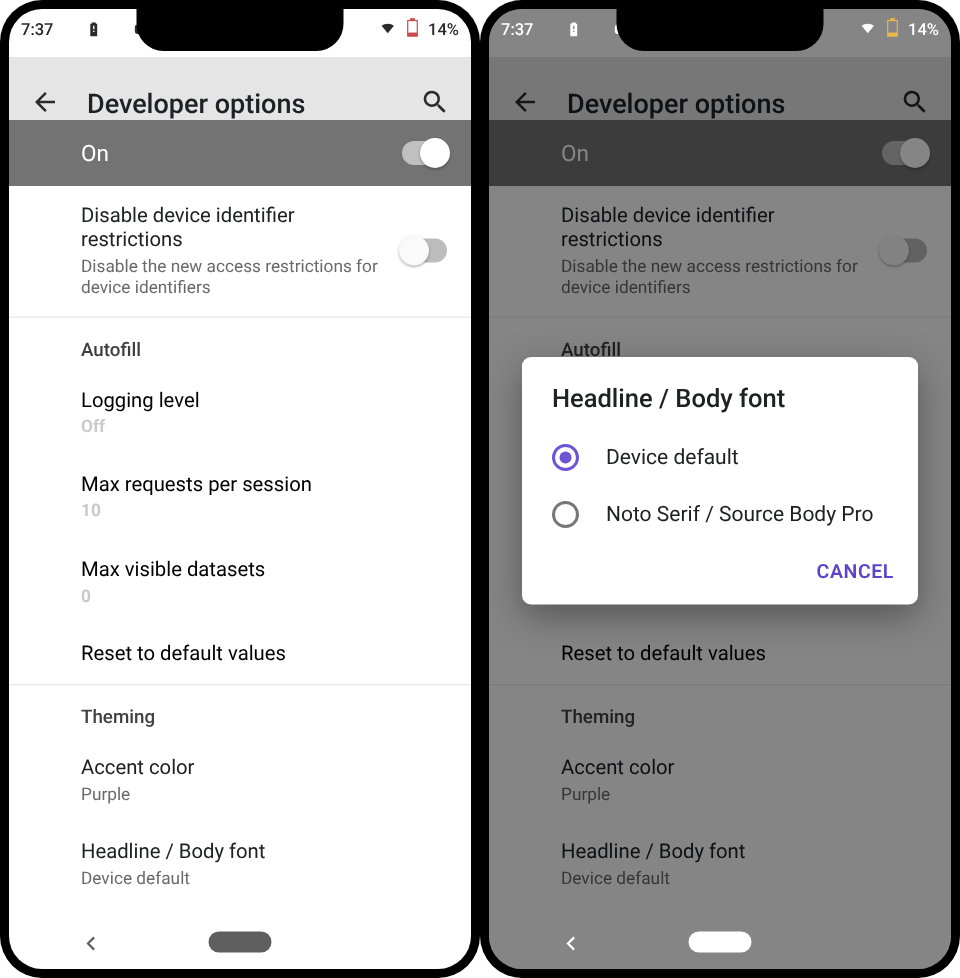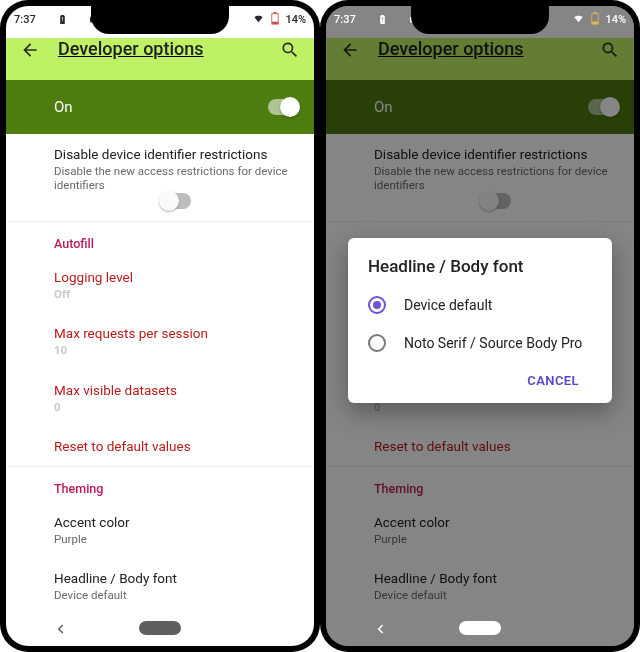--- a/index.html
+++ b/index.html
@@ -10,55 +10,55 @@
   .phone.right { left:320px; }
   .screen { position:absolute; inset:6px; background:#fff; border-radius:22px; overflow:hidden; }
   .screen.dim::after { content:""; position:absolute; inset:0; background:rgba(0,0,0,0.48); z-index:30; }
   .notch { position:absolute; top:0; left:50%; transform:translateX(-50%); width:138px; height:28px; background:#000; border-bottom-left-radius:18px; border-bottom-right-radius:18px; z-index:50; }
 
   .statusbar { position:absolute; top:0; left:0; right:0; height:28px; font-size:11px; font-weight:500; color:#2a2a2a; z-index:40; }
   .status-left { position:absolute; left:8px; top:7px; display:flex; gap:21px; align-items:center; }
   .status-right { position:absolute; right:8px; top:7px; display:flex; gap:5px; align-items:flex-start; }
   .sicon { width:11px; height:11px; display:inline-flex; align-items:center; justify-content:center; }
 
-  .appbar { position:absolute; top:32px; left:0; right:0; height:42px; display:flex; align-items:flex-start; padding:0 12px; background:#bef264;text-decoration:underline; }
+  .appbar { position:absolute; top:32px; left:0; right:0; height:42px; display:flex; align-items:flex-end; padding:0 12px; background:#e5e5e5; }
   .appbar .title { flex:1; font-size:18px; font-weight:500; color:#202124; padding-left:16px; }
   .iconbtn { width:24px; height:24px; display:flex; align-items:center; justify-content:center; color:#2a2a2a; }
 
   .content { position:absolute; top:74px; left:0; right:0; bottom:32px; overflow:hidden; }
-  .primary-row { background:#4d7c0f; color:#fff; height:54px; display:flex; align-items:center; padding:0 16px 0 48px; }
+  .primary-row { background:#737373; color:#fff; height:44px; display:flex; align-items:center; padding:0 16px 0 48px; }
   .primary-row .label { flex:1; font-size:15px; }
   .switch { width:30px; height:16px; border-radius:9px; background:rgba(255,255,255,0.55); position:relative; }
   .switch.on .thumb { right:-2px; }
   .switch .thumb { position:absolute; top:-2px; width:20px; height:20px; border-radius:50%; background:#fff; box-shadow:0 1px 2px rgba(0,0,0,0.3); right:-2px; }
   .switch.off { background:#bdbdbd; }
   .switch.off .thumb { right:auto; left:-2px; background:#fafafa; }
 
-  .setting { padding:12px 16px 12px 48px;flex-direction:column; }
+  .setting { padding:12px 16px 12px 48px; }
   .setting .ptitle { font-size:13.5px; color:#202124; }
   .setting .psub  { font-size:11.5px; color:#6a6a6a; margin-top:2px; line-height:1.25; }
-  .setting.disabled .ptitle { color:#b91c1c; }
+  .setting.disabled .ptitle { color:#000000; }
   .setting.disabled .psub  { color:#c9c9c9;font-weight:bold; }
   .withswitch { display:flex; align-items:center; }
   .withswitch .textcol { flex:1; padding-right:8px; }
-  .section-head { font-size:12.5px; font-weight:500; color:#be185d; padding:14px 16px 6px 48px; }
+  .section-head { font-size:12.5px; font-weight:500; color:#404040; padding:14px 16px 6px 48px; }
   .divider { height:1px; background:#ececec; }
 
   .navbar { position:absolute; left:0; right:0; bottom:4px; height:28px; display:flex; align-items:center; justify-content:space-between; padding:0 48px; }
   .navback { width:14px; height:14px; }
   .navhome { width:42px; height:14px; border-radius:8px; background:#5f5f5f; }
 
   .dialog { position:absolute; left:22px; right:22px; top:232px; background:#fff; border-radius:6px; z-index:60; box-shadow:0 8px 24px rgba(0,0,0,0.35); padding:18px 0 6px; }
   .dialog .dtitle { font-size:17px; font-weight:500; color:#202124; padding:0 20px 10px; }
   .radio-row { display:flex; align-items:center; gap:18px; padding:10px 20px; }
   .radio { width:18px; height:18px; border-radius:50%; border:2px solid #777; position:relative; flex:0 0 auto; }
   .radio.checked { border-color:#6b54d6; }
   .radio.checked::after { content:""; position:absolute; inset:3px; border-radius:50%; background:#6b54d6; }
   .radio-label { font-size:14px; color:#202124; }
-  .dialog .actions { text-align:right; padding:8px 33px; }
+  .dialog .actions { text-align:right; padding:8px 16px; }
   .cancel { color:#5b44c9; font-size:13px; font-weight:600; letter-spacing:0.4px; }
 
   .phone.right .navhome { background:#fff; }
 </style>
 </head>
 <body>
 
 <div class="canvas">
 
   <div class="phone left">

